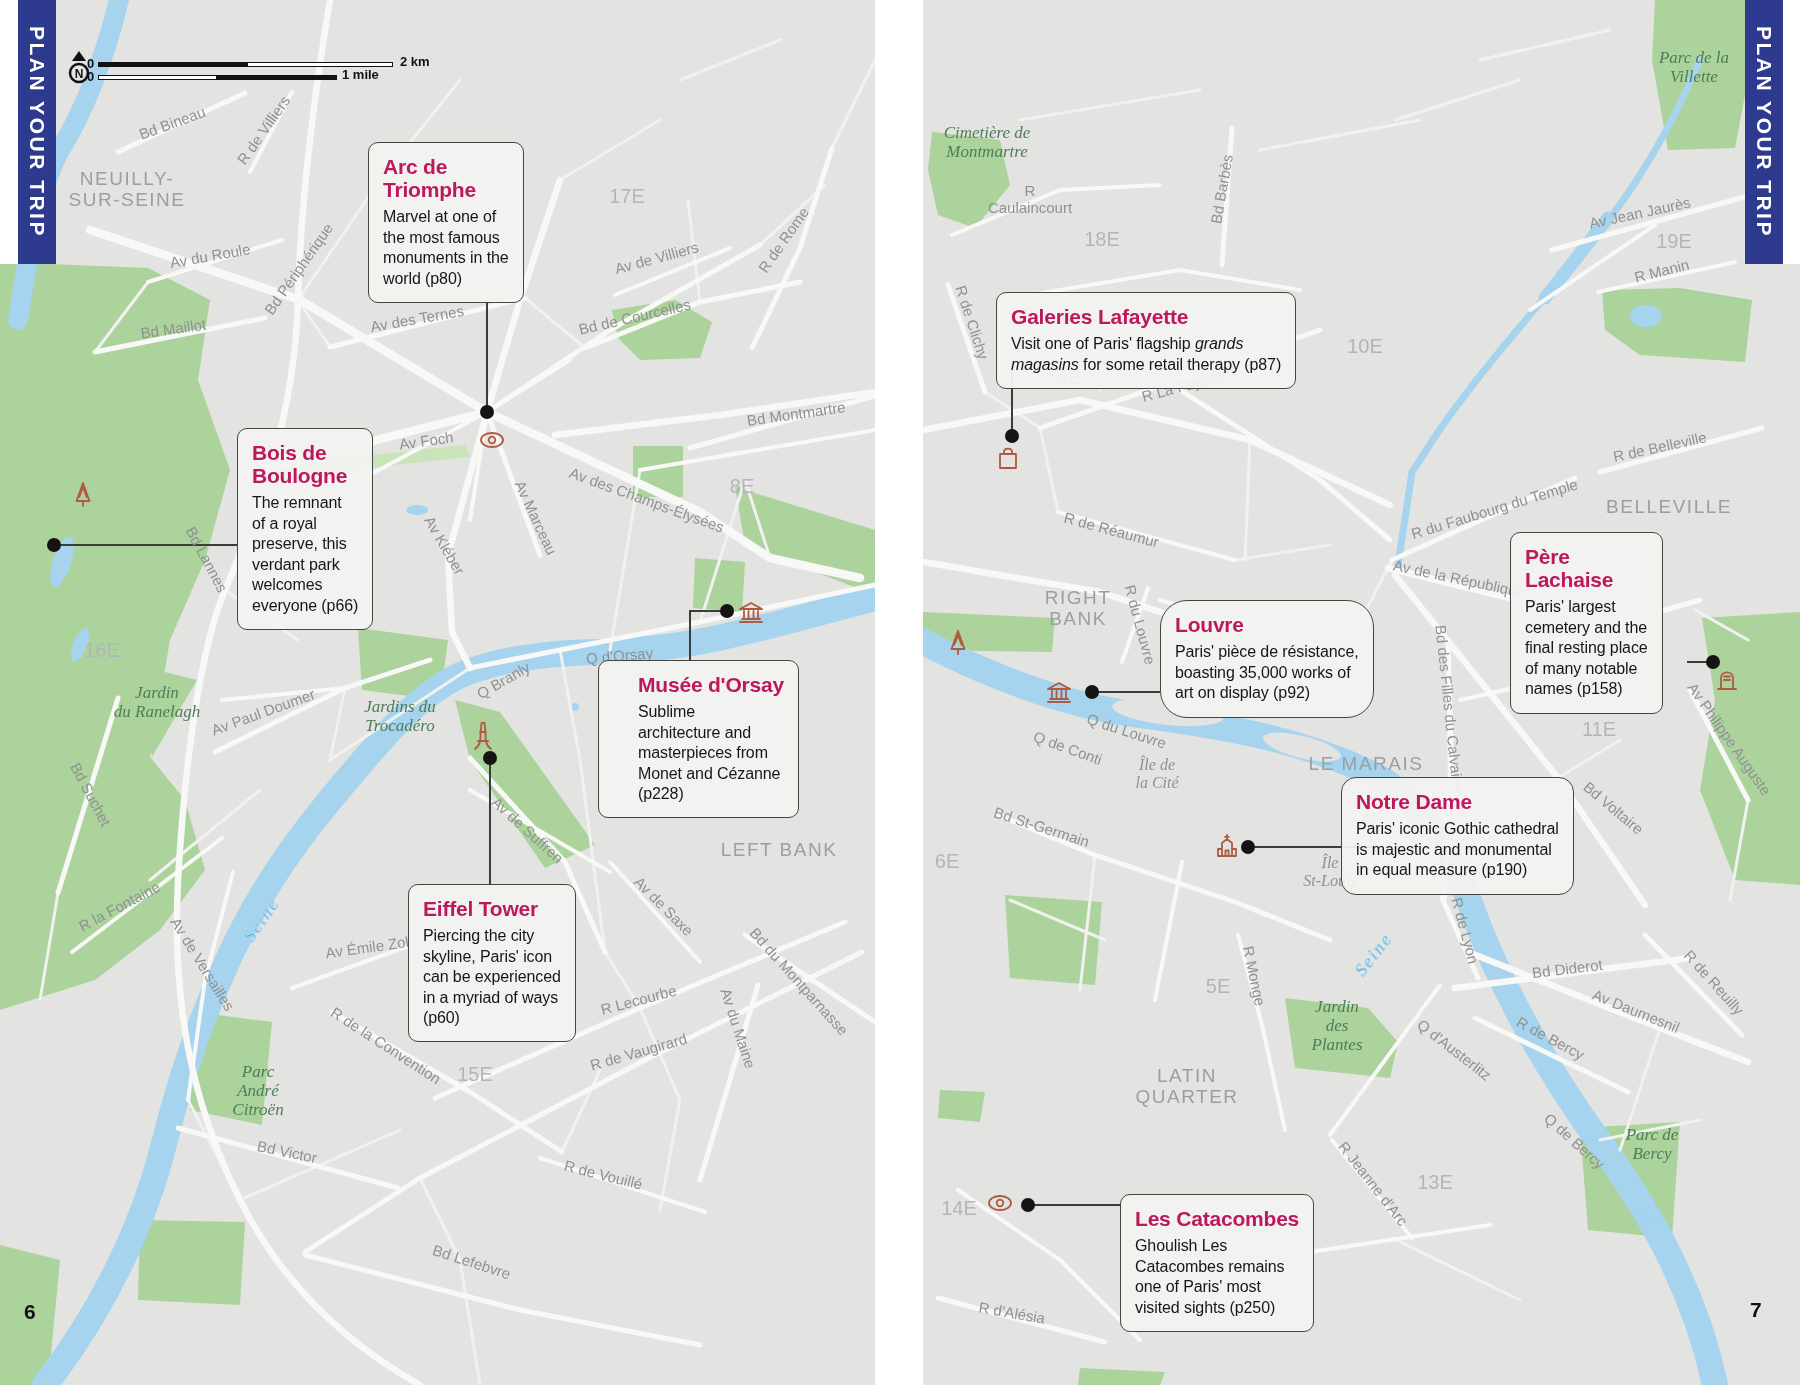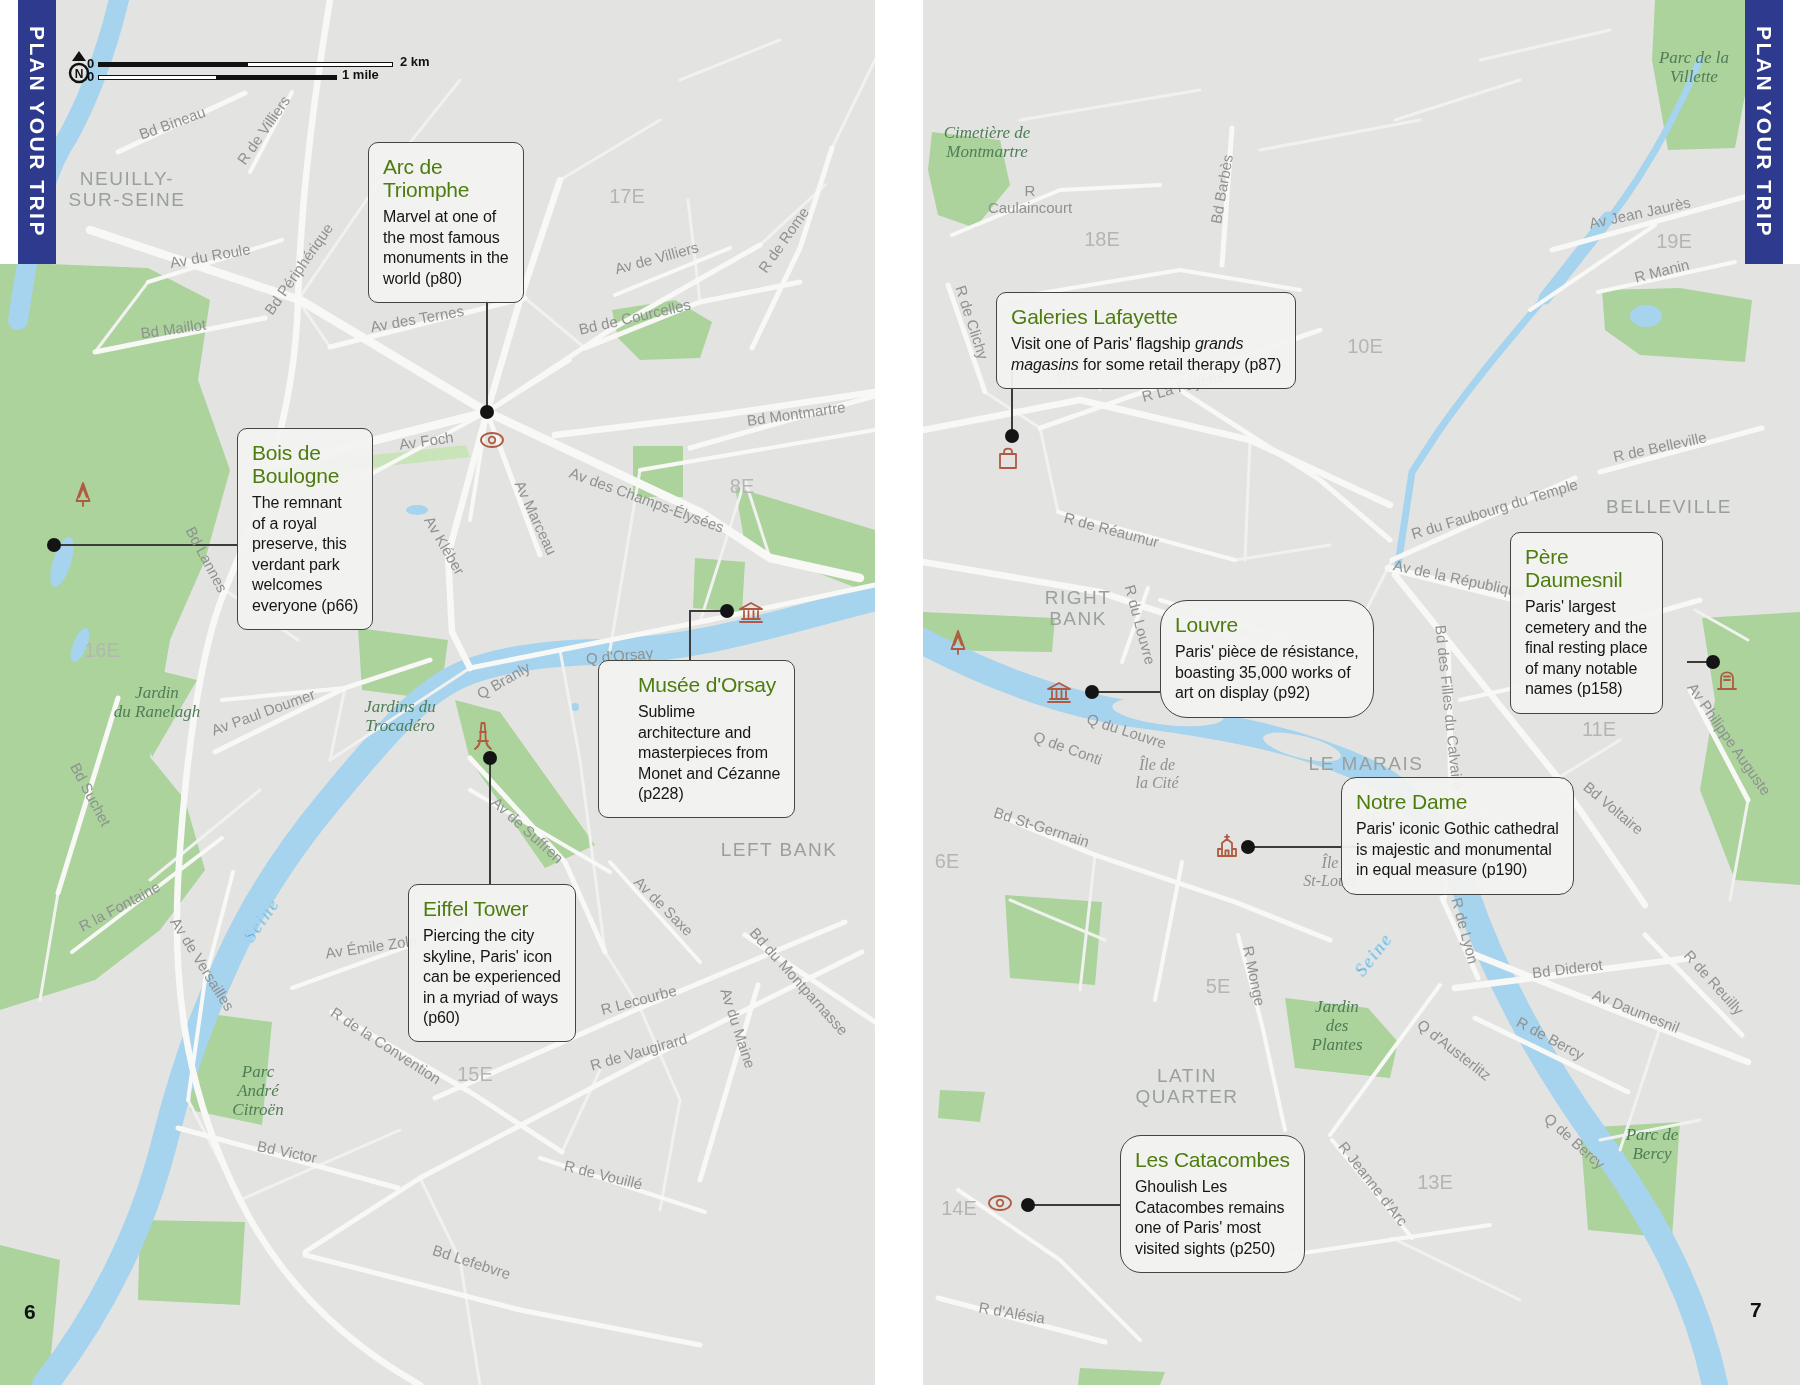--- a/index.html
+++ b/index.html
@@ -22,21 +22,21 @@
   .lbl.district{fill:#9aa09e;font-size:19px;letter-spacing:1.5px;}
   .lbl.park{fill:#4f7d57;font-size:17px;font-style:italic;font-family:"Liberation Serif",serif;}
   .lbl.water{fill:#3d98c4;font-size:18px;font-style:italic;font-family:"Liberation Serif",serif;letter-spacing:2px;}
   .lbl.island{fill:#8f918f;font-size:16px;font-style:italic;font-family:"Liberation Serif",serif;}
   .poiicon{stroke:#b05a41;fill:none;stroke-width:1.8;stroke-linecap:round;stroke-linejoin:round;}
   .marker{fill:#141414;}
   .leader{stroke:#3c3c3a;stroke-width:2;fill:none;}
   
   .callout{position:absolute;background:rgba(242,242,240,0.95);border:1.6px solid #45453f;
            border-radius:10px;padding:12px 14px 13px;width:max-content;max-width:360px;}
-  .c-title{color:#4d7c0f;font-weight:normal;font-size:21px;line-height:1.1;letter-spacing:-0.2px;
+  .c-title{color:#be185d;font-weight:bold;font-size:21px;line-height:1.1;letter-spacing:-0.2px;
            white-space:pre-line;margin:0 0 6px 0;}
   .c-body{color:#161616;font-size:16px;line-height:1.28;letter-spacing:-0.1px;white-space:pre-line;}
   .c-body i{font-style:italic;}
   
   .margin-strip{position:absolute;top:0;width:18px;height:264px;background:#ffffff;}
   .banner{position:absolute;top:0;width:38px;height:264px;background:#2d3a8d;color:#ffffff;
           writing-mode:vertical-rl;display:flex;align-items:center;justify-content:center;
           font-weight:bold;font-size:21px;letter-spacing:2.5px;}
   
   .sb{position:absolute;background:#111;}
@@ -440,34 +440,34 @@
 magasins</i><span> for some retail therapy (p87)</span></div>
       </div>
       <div class="callout" style="left: 1160px; top: 600px; border-radius: 27px;">
         <div class="c-title">Louvre</div>
         <div class="c-body">Paris' pièce de résistance,
 boasting 35,000 works of
 art on display (p92)</div>
       </div>
       <div class="callout" style="left: 1510px; top: 532px;">
         <div class="c-title">Père
-Daumesnil</div>
+Lachaise</div>
         <div class="c-body">Paris' largest
 cemetery and the
 final resting place
 of many notable
 names (p158)</div>
       </div>
       <div class="callout" style="left: 1341px; top: 777px; border-radius: 15px;">
         <div class="c-title">Notre Dame</div>
         <div class="c-body">Paris' iconic Gothic cathedral
 is majestic and monumental
 in equal measure (p190)</div>
       </div>
-      <div class="callout" style="left: 1120px; top: 1135px; border-radius: 21px;">
+      <div class="callout" style="left: 1120px; top: 1194px;">
         <div class="c-title">Les Catacombes</div>
         <div class="c-body">Ghoulish Les
 Catacombes remains
 one of Paris' most
 visited sights (p250)</div>
       </div>
     </div>
 
   <div class="margin-strip" style="left:0;"></div>
   <div class="margin-strip" style="left:1782px;"></div>

